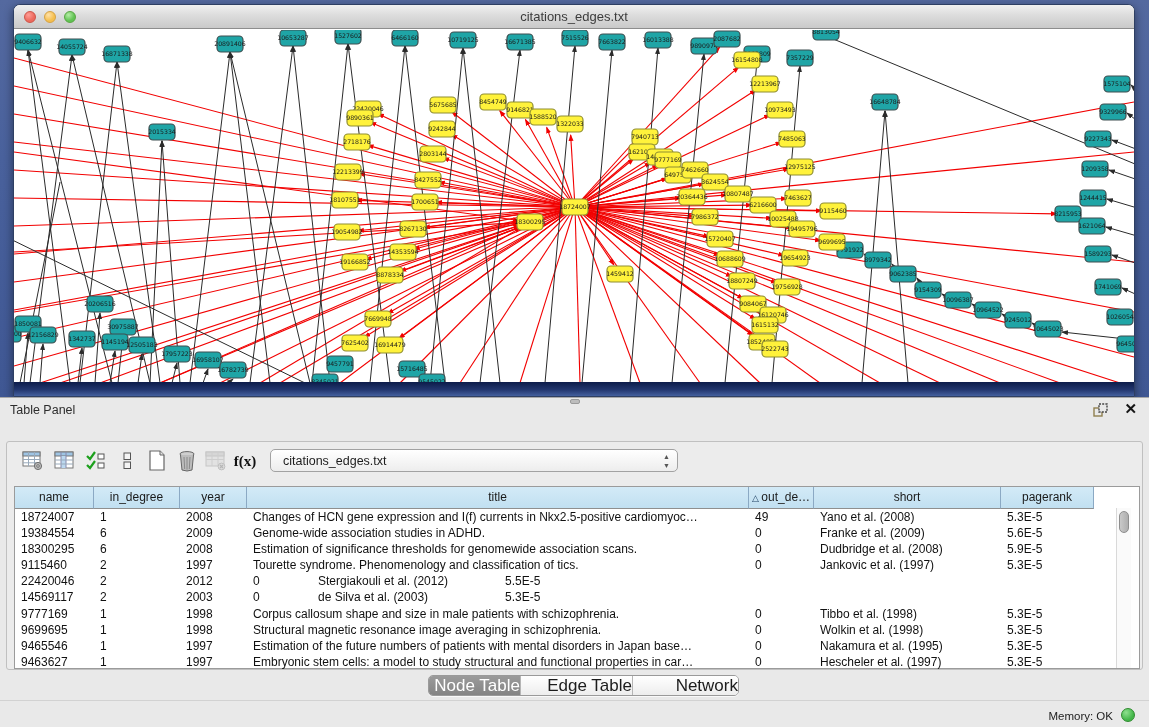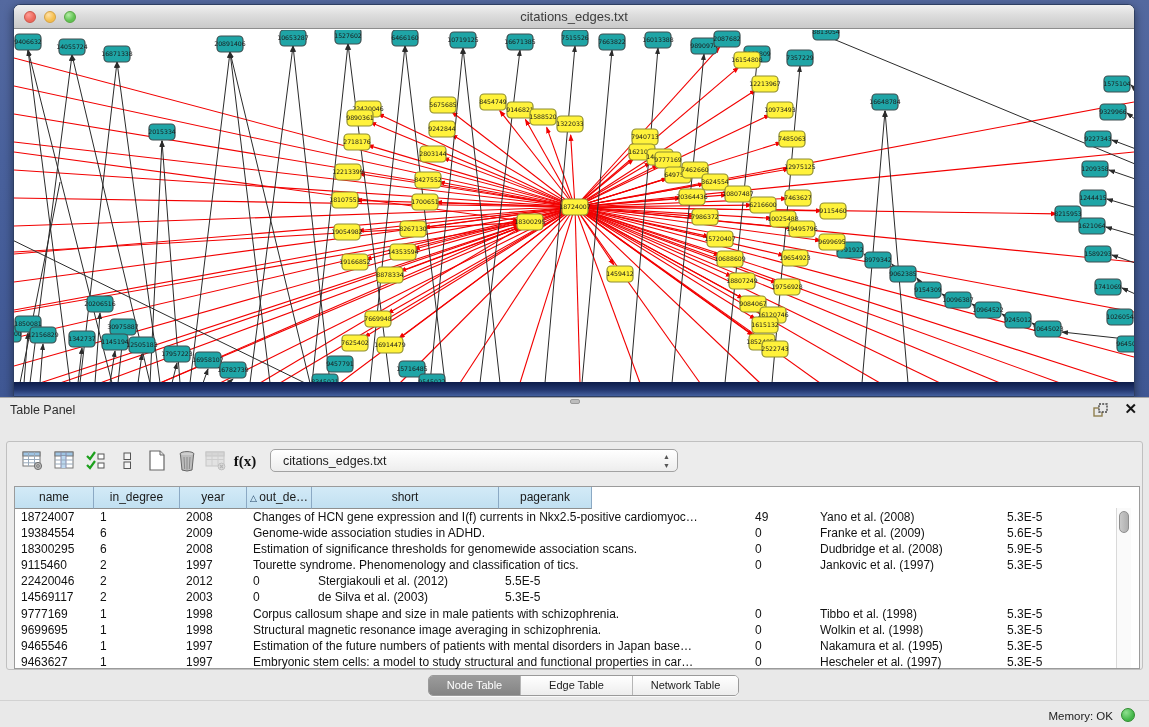--- a/index.html
+++ b/index.html
@@ -65,21 +65,21 @@
     white-space:nowrap; overflow:hidden; }
   #v-scroll { position:absolute; right:8px; top:21px; width:15px; height:160px;
     background:#fafafa; border-left:1px solid #d9d9d9; }
   #v-thumb { position:absolute; left:2px; top:3px; width:10px; height:22px;
     background:linear-gradient(90deg,#c9c9c9,#aeaeae); border:1px solid #8e8e8e; border-radius:5px; }
 
   
   #tabs { position:absolute; left:428px; top:277px; height:21px; display:flex;
     border:1px solid #9a9a9a; border-radius:5px; overflow:hidden;
     box-shadow:0 1px 0 rgba(255,255,255,.7); }
-  .tab { height:100%; font-size:11px; line-height:19px; text-align:center;
+  .tab { height:100%; font-size:17px; line-height:19px; text-align:right;
     background:linear-gradient(180deg,#ffffff,#ededed); color:#1c1c1c;
     border-right:1px solid #b5b5b5; cursor:pointer; }
   .tab:last-child { border-right:none; }
   .tab.sel { background:linear-gradient(180deg,#9b9b9b,#848484); color:#fff; }
 
   
   #statusbar { position:absolute; left:0; top:302px; width:1149px; height:28px;
     border-top:1px solid #d2d2d2; }
   #mem-label { position:absolute; right:36px; top:9px; font-size:11.5px; color:#222; }
   #mem-dot { position:absolute; right:14px; top:7px; width:14px; height:14px; border-radius:50%;
@@ -569,20 +569,21 @@
       <span class="val">citations_edges.txt</span>
       <span class="arrows">▲<br>▼</span>
     </div>
   </div>
 
   <div id="data-table">
     <div id="thead">
         <div class="th" style="width: 79px;">name</div>
         <div class="th" style="width: 86px;">in_degree</div>
         <div class="th" style="width: 67px;">year</div>
+        <div class="th" style="width: 502px;">title</div>
         <div class="th" style="width: 65px;"><span class="sort-tri">△ </span>out_de…</div>
         <div class="th" style="width: 187px;">short</div>
         <div class="th" style="width: 93px;">pagerank</div>
       </div>
     <div id="tbody">
         <div class="tr">
           <div class="td" style="width: 79px;">18724007</div>
           <div class="td" style="width: 86px;">1</div>
           <div class="td" style="width: 67px;">2008</div>
           <div class="td" style="width: 502px;">Changes of HCN gene expression and I(f) currents in Nkx2.5-positive cardiomyoc…</div>

